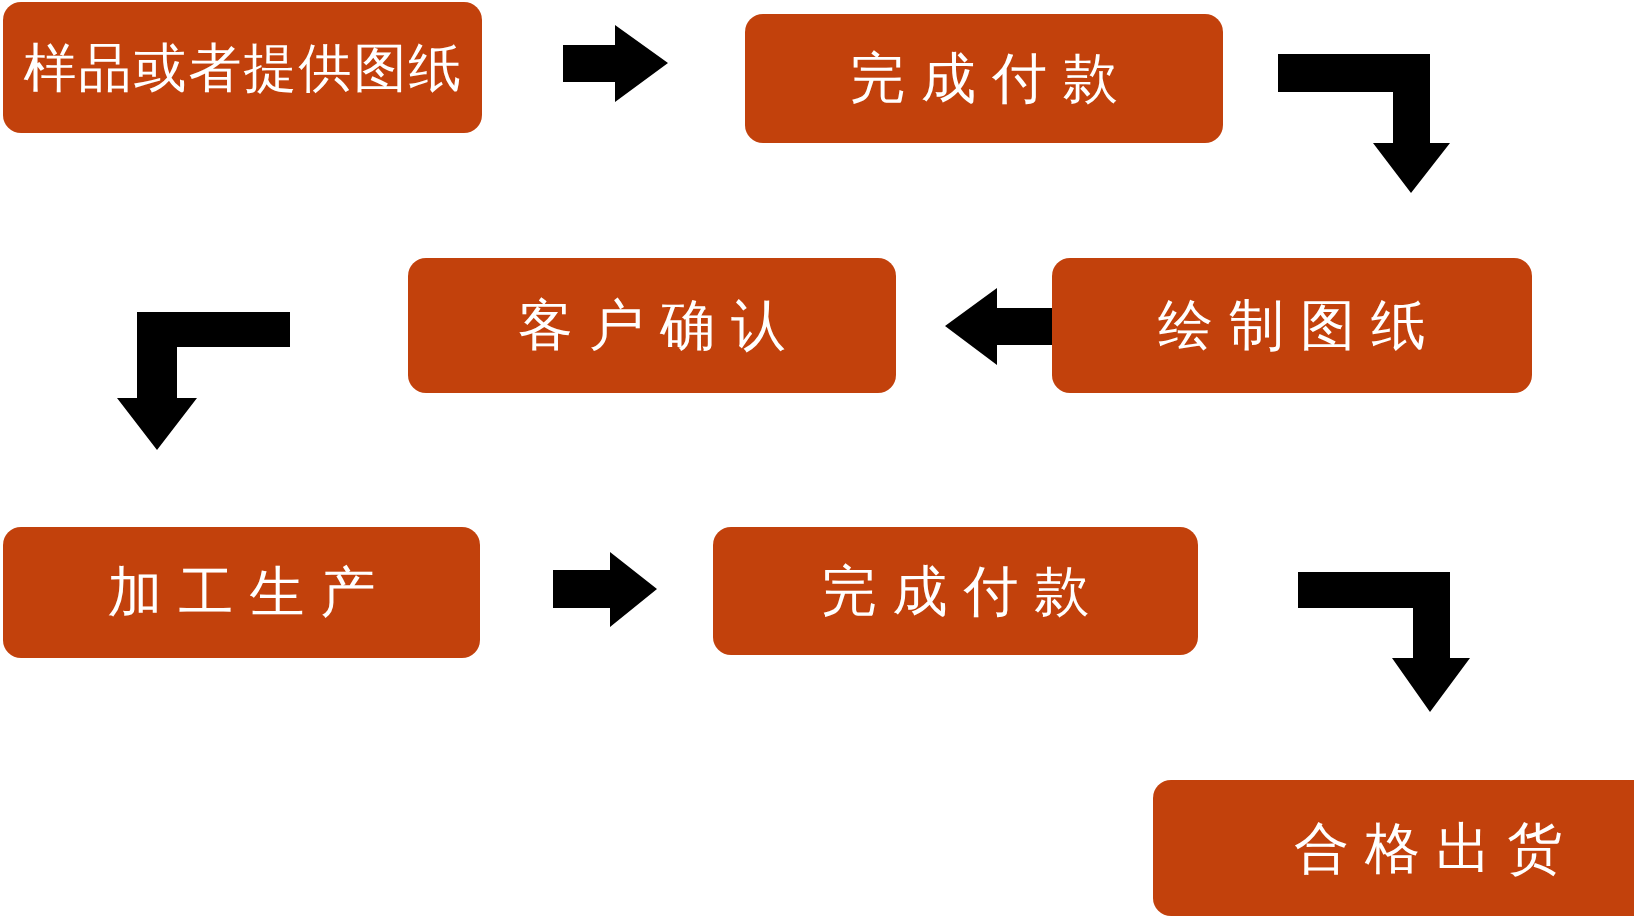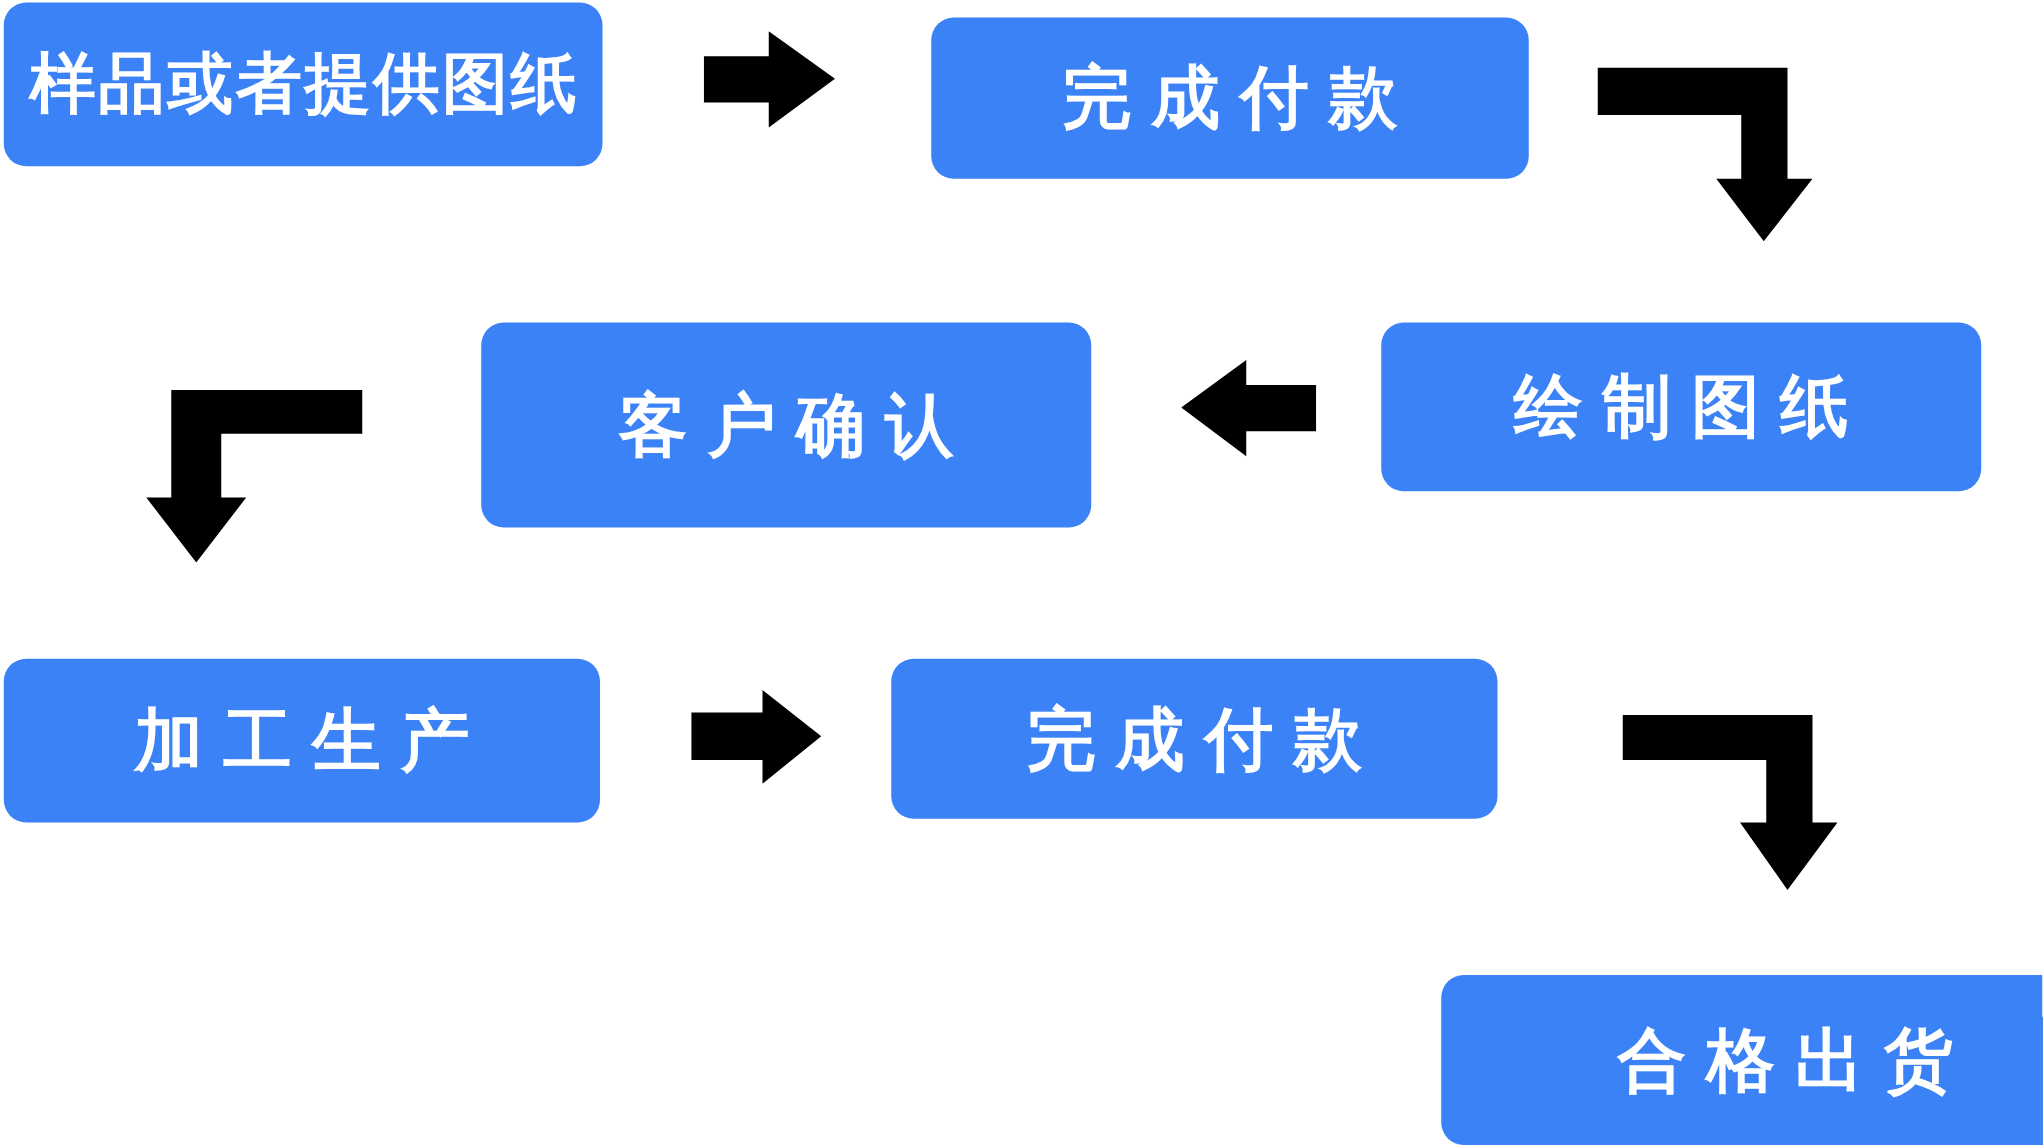--- a/index.html
+++ b/index.html
@@ -10,27 +10,27 @@
   #canvas {
     position: relative;
     width: 1634px;
     height: 916px;
     background: #ffffff;
     overflow: hidden;
     font-family: "DejaVu Sans", "Liberation Sans", sans-serif;
   }
   .node {
     position: absolute;
-    background: #3b82f6;
+    background: #c2410c;
     color: #ffffff;
     border-radius: 18px;
     display: flex;
     align-items: center;
     justify-content: center;
-    font-weight: 700;
+    font-weight: 400;
     font-size: 55px;
     letter-spacing: 16px;
     text-indent: 16px; 
     white-space: nowrap;
     line-height: 1;
   }
   .node--tight {
     font-size: 53px;
     letter-spacing: 2px;
     text-indent: 2px;
@@ -58,29 +58,29 @@
   </svg>
 
   <div class="node" style="left:745px; top:4px; width:478px; height:129px;margin-top:10px;">
     <span>完成付款</span>
   </div>
 
   <svg class="arrow" style="left:1278px; top:54px;" width="172" height="139" viewBox="0 0 172 139" aria-hidden="true">
     <polygon points="0,0 152,0 152,89 172,89 133,139 95,89 115,89 115,38 0,38"></polygon>
   </svg>
 
-  <div class="node" style="left:385px; top:258px; width:488px; height:164px;">
+  <div class="node" style="left:408px; top:258px; width:488px; height:135px;">
     <span>客户确认</span>
   </div>
 
   <svg class="arrow" style="left:945px; top:288px;" width="108" height="77" viewBox="0 0 108 77" aria-hidden="true">
     <polygon points="0,38 52,0 52,20 108,20 108,57 52,57 52,77"></polygon>
   </svg>
 
-  <div class="node" style="left:1105px; top:258px; width:480px; height:135px;">
+  <div class="node" style="left:1052px; top:258px; width:480px; height:135px;">
     <span>绘制图纸</span>
   </div>
 
   <svg class="arrow" style="left:117px; top:312px;" width="173" height="138" viewBox="0 0 173 138" aria-hidden="true">
     <polygon points="20,0 173,0 173,35 60,35 60,86 80,86 40,138 0,86 20,86"></polygon>
   </svg>
 
   <div class="node" style="left:3px; top:527px; width:477px; height:131px;">
     <span>加工生产</span>
   </div>

